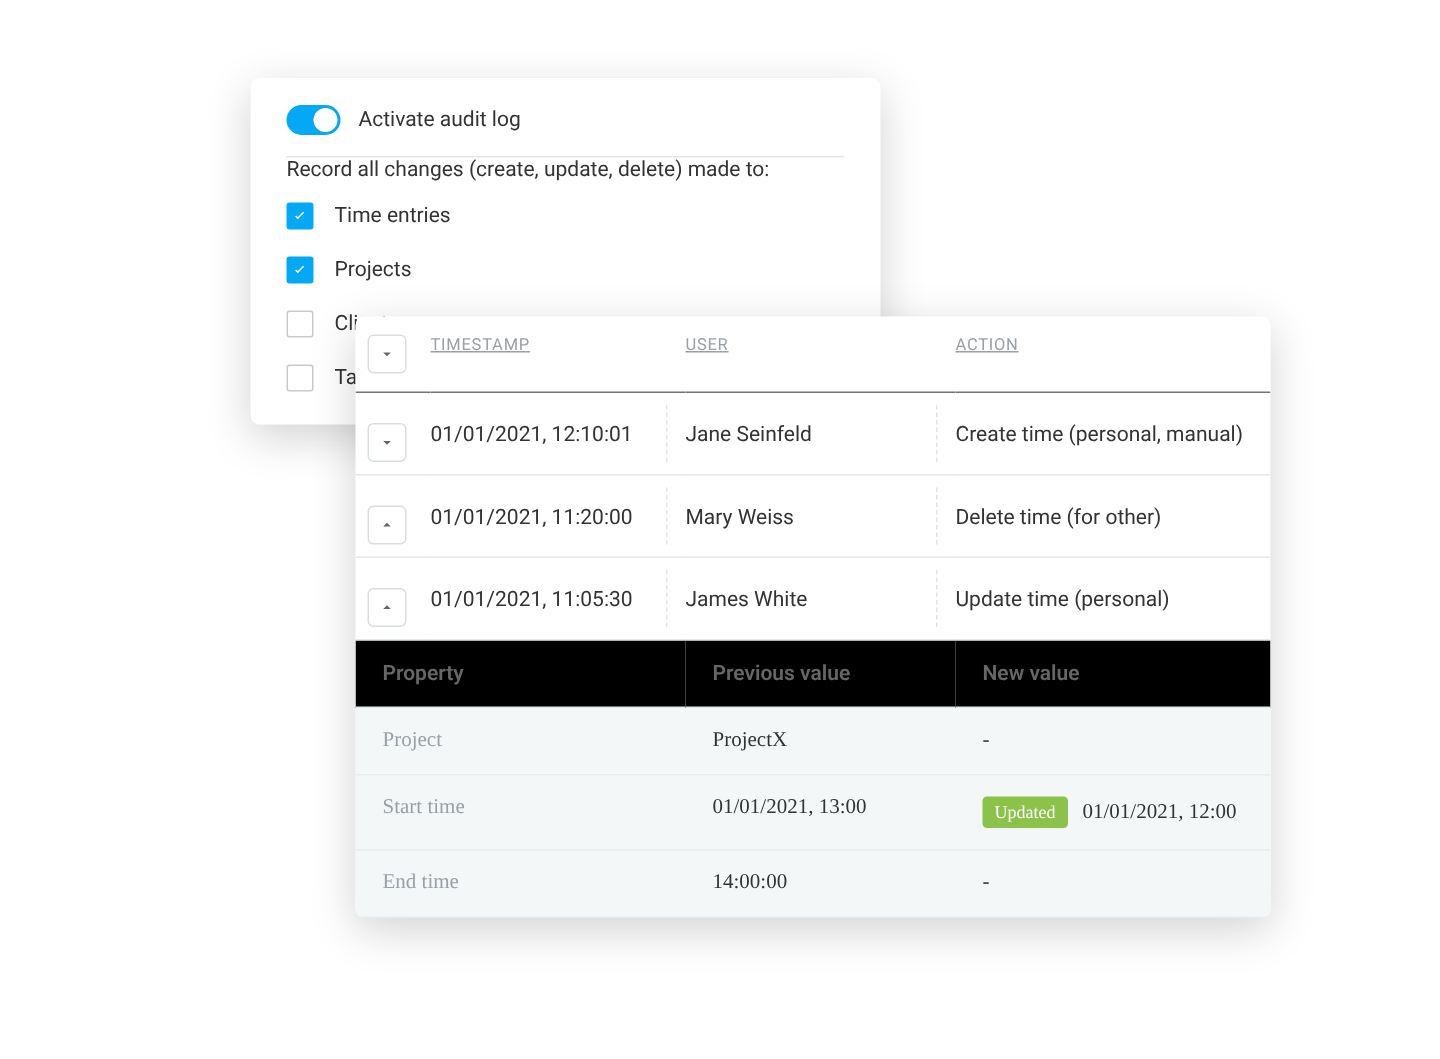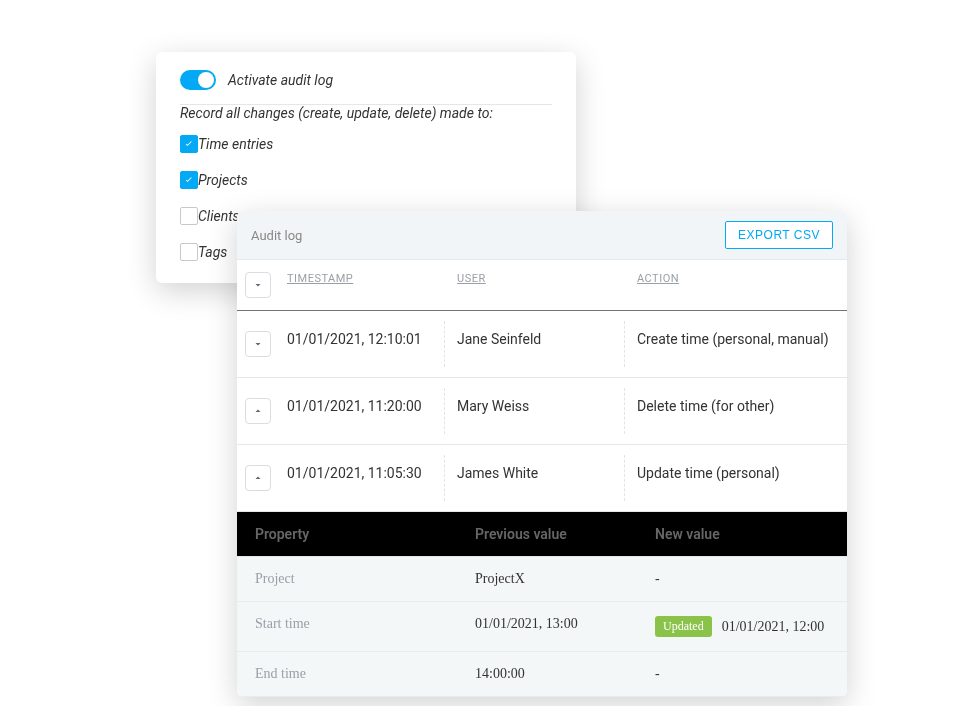--- a/index.html
+++ b/index.html
@@ -14,25 +14,24 @@
   }
 
   
   .card {
     position: absolute;
     background: #fff;
     border-radius: 6px;
     box-shadow: 0 8px 30px rgba(0,0,0,0.18);
   }
   .settings-card {
-    left: 156px;
+    left: 167px;
     top: 52px;
     width: 420px;
     padding: 18px 24px 22px 24px;
-    font-style: italic;
   }
   .activate-row {
     display: flex;
     align-items: center;
     gap: 12px;
     padding-bottom: 14px;
     border-bottom: 1px solid #e6e6e6;
   }
   .toggle {
     width: 36px;
@@ -62,20 +61,21 @@
   }
   .option-list {
     margin-top: 14px;
     display: flex;
     flex-direction: column;
     gap: 18px;
   }
   .option-row {
     display: flex;
     align-items: center;
+    gap: 14px;
   }
   .checkbox {
     width: 18px;
     height: 18px;
     border: 1.5px solid #c9c9c9;
     border-radius: 2px;
     flex: none;
     display: flex;
     align-items: center;
     justify-content: center;
@@ -153,21 +153,21 @@
     align-items: center;
     justify-content: center;
     cursor: pointer;
   }
   .expander-btn svg {
     width: 12px; height: 12px; fill: #666;
   }
 
   .al-row { display: contents; }
   .al-row > div {
-    padding: 20px 8px 20px 0;
+    padding: 20px 8px 8px 0;
     border-bottom: 1px solid #e4e8eb;
     font-size: 14px;
     color: #333;
     position: relative;
   }
   .al-row .expander-cell {
     display: flex;
     justify-content: center;
     align-items: center;
   }
@@ -248,24 +248,20 @@
         <span class="option-label">Clients</span>
       </div>
       <div class="option-row">
         <div class="checkbox"></div>
         <span class="option-label">Tags</span>
       </div>
     </div>
 </div>
 
 <div class="card auditlog-card">
-  <div class="al-header">
-    <span class="al-title">Audit log</span>
-    <button class="export-btn">EXPORT CSV</button>
-  </div>
   <div class="al-content" id="al-content">
     <div class="al-thead">
       <div class="expander-cell">
         <div class="expander-btn">
           <svg viewBox="0 0 24 24">
               <path d="M7 10l5 5 5-5z"></path>
             </svg>
         </div>
       </div>
       <div>TIMESTAMP</div>

